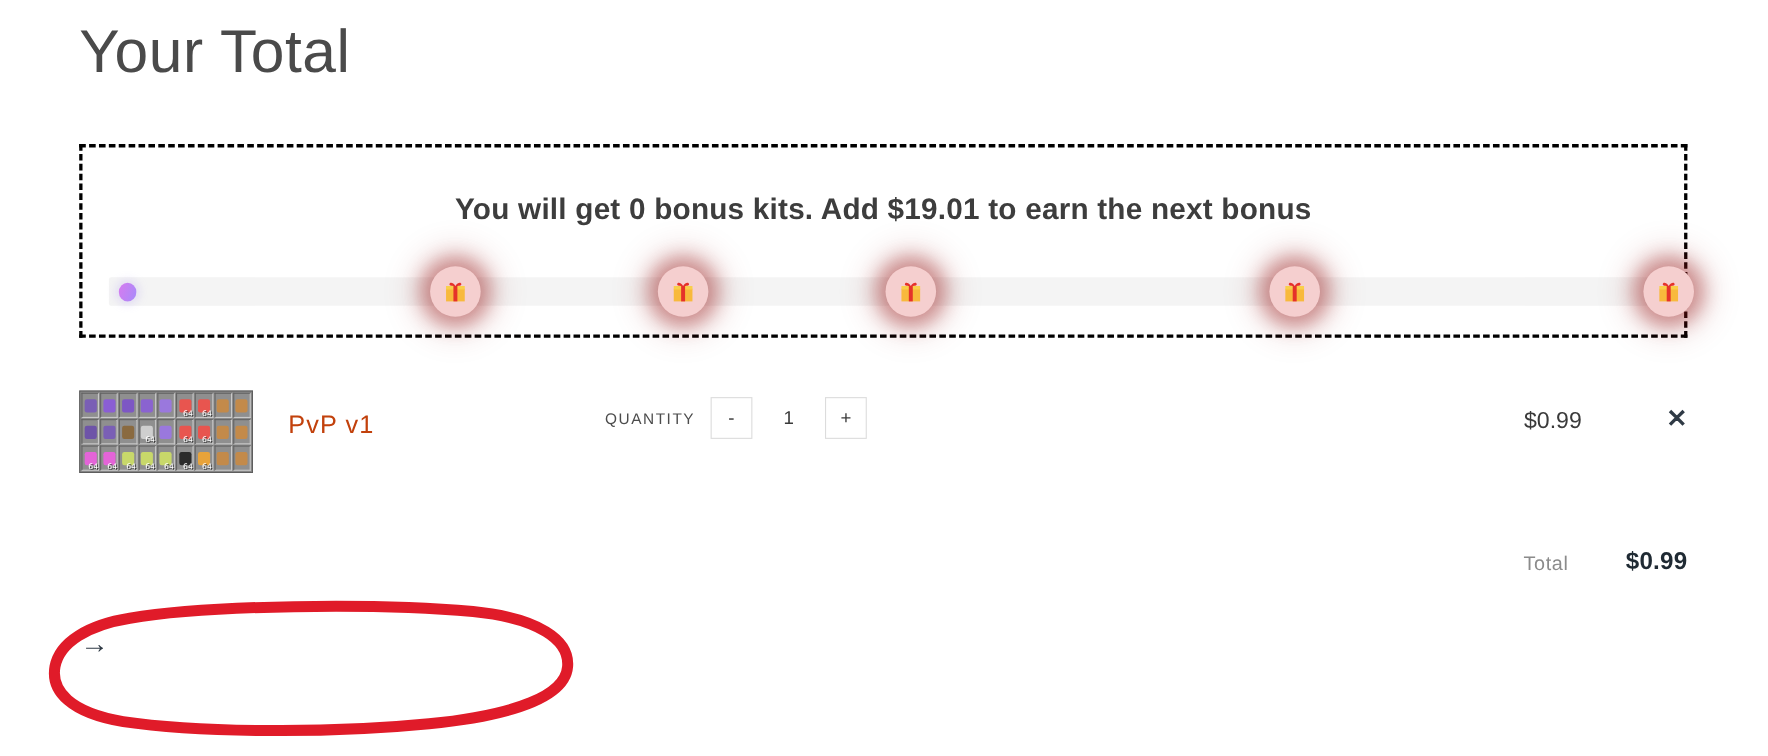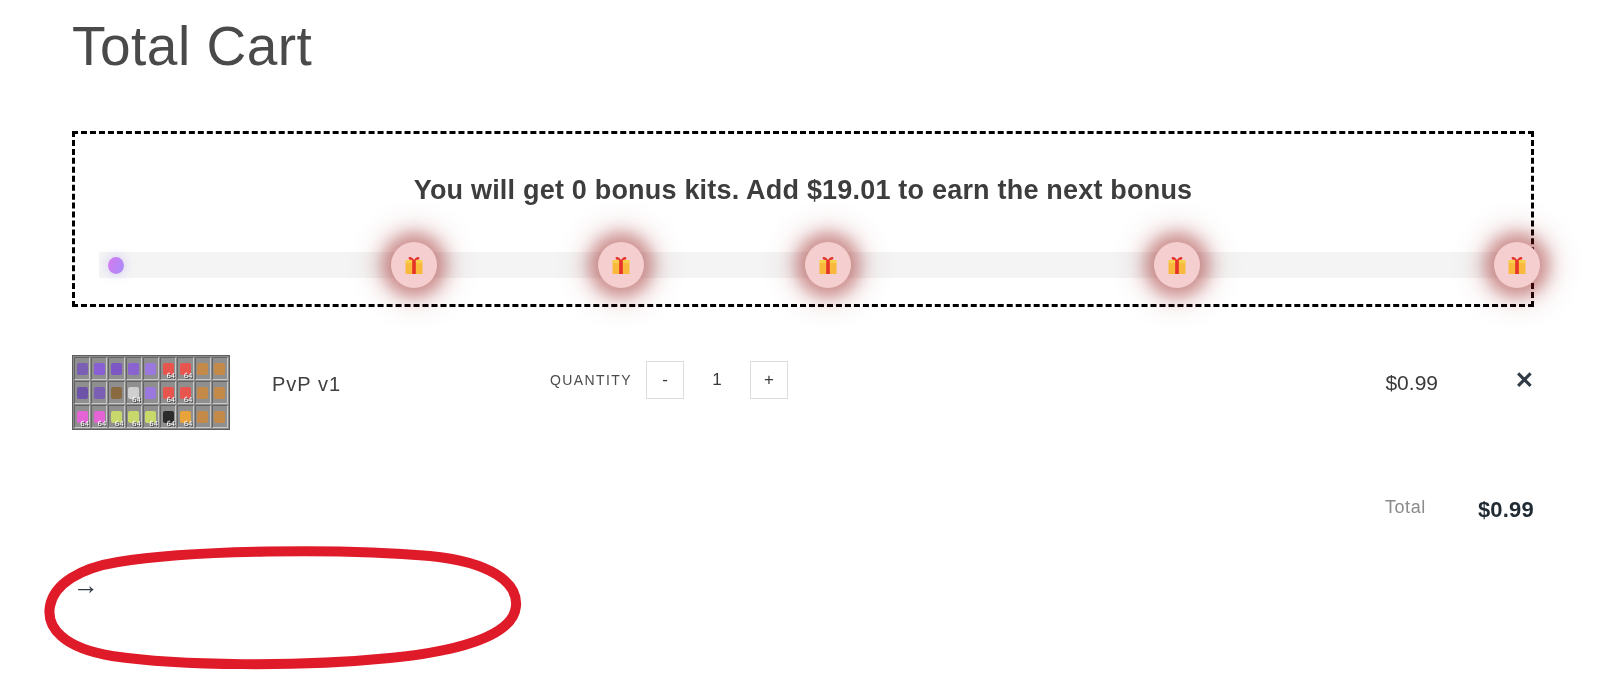--- a/index.html
+++ b/index.html
@@ -121,23 +121,23 @@
     right: 0px; bottom: -1px;
     font-size: 7px;
     color: #ffffff;
     text-shadow: 1px 1px 0 #3a3a3a;
     font-family: "DejaVu Sans", sans-serif;
     line-height: 1;
   }
 
   .item-name {
     position: absolute;
-    left: 200px; top: 18px;
-    font-size: 20px;
-    color: #404040;
+    left: 190px; top: 18px;
+    font-size: 23px;
+    color: #c2410c;
     letter-spacing: 1px;
   }
   .qty-block {
     position: absolute;
     left: 478px; top: 6px;
     display: flex;
     align-items: center;
     gap: 14px;
   }
   .qty-label {
@@ -177,21 +177,21 @@
     color: #2f3a45;
     cursor: pointer;
     line-height: 1;
   }
 
   
   .total-row {
     position: absolute;
     right: 73px; top: 497px;
     display: flex;
-    align-items: flex-start;
+    align-items: flex-end;
     gap: 52px;
   }
   .total-label {
     font-size: 18px;
     color: #8b8b8b;
     letter-spacing: 0.6px;
   }
   .total-value {
     font-size: 22px;
     font-weight: bold;
@@ -222,21 +222,21 @@
   .annotation {
     position: absolute;
     left: 40px; top: 540px;
     width: 500px; height: 135px;
     pointer-events: none;
   }
 </style>
 </head>
 <body>
 
-<div class="page-title">Total Cart</div>
+<div class="page-title">Your Total</div>
 
 <div class="bonus-banner">
   <div class="bonus-message">You will get 0 bonus kits. Add $19.01 to earn the next bonus</div>
 
   <div class="progress-wrap">
     <div class="progress-track"></div>
     <div class="progress-knob"></div>
     <div id="milestones">
         <div class="gift-node" style="left: 22.2%;">
           <svg width="24" height="24" viewBox="0 0 24 24">

